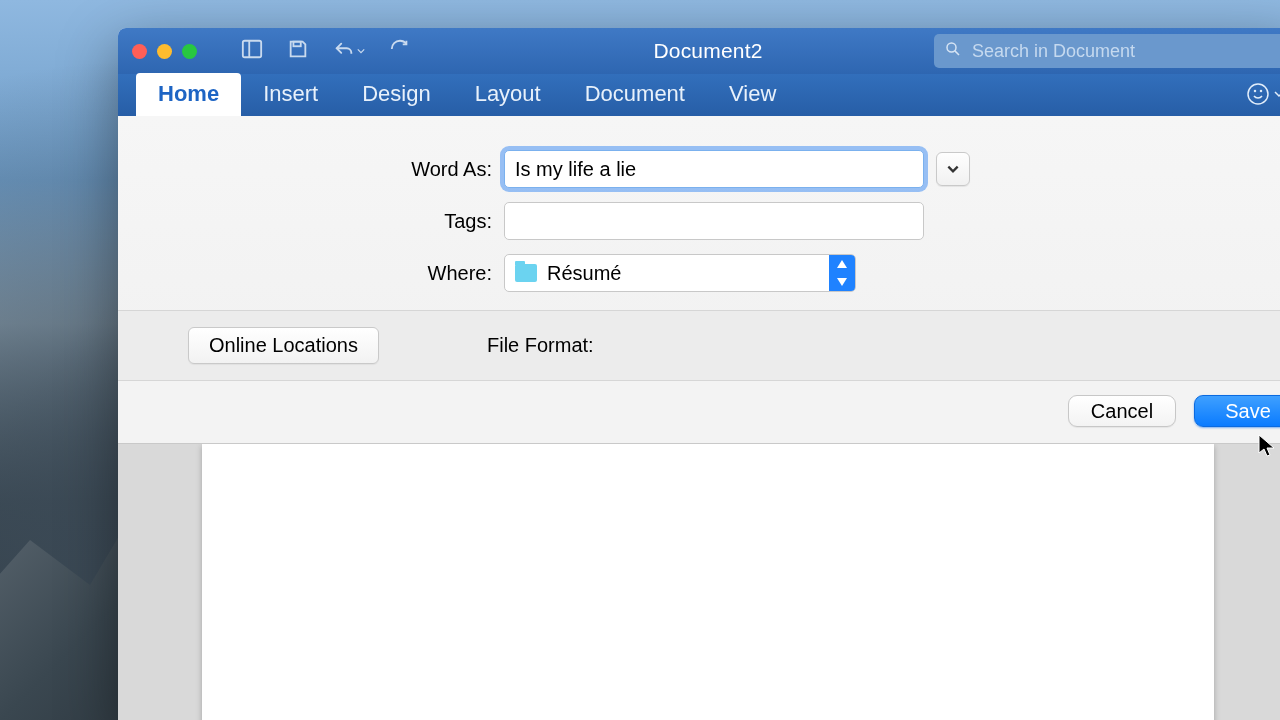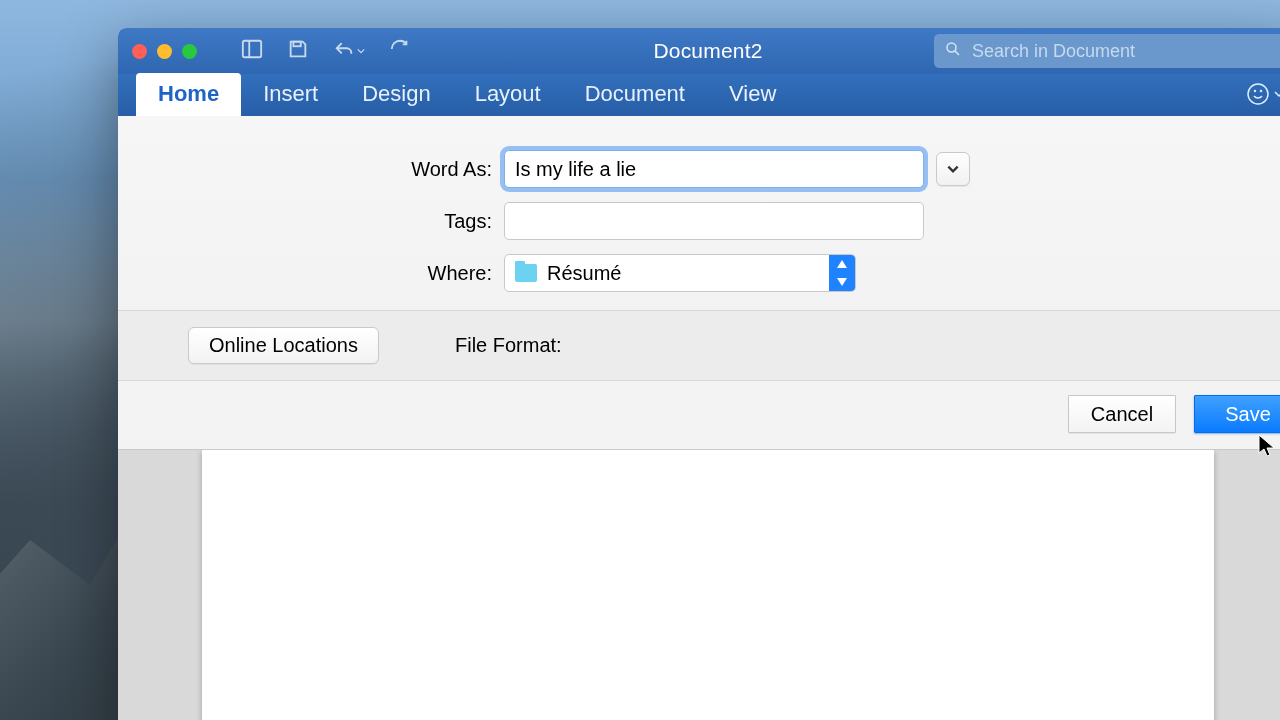--- a/index.html
+++ b/index.html
@@ -144,36 +144,36 @@
     padding:16px 46px 16px 46px;
     margin-top:18px;
   }
   .pushbtn{
     background:linear-gradient(180deg,#ffffff,#f2f2f2);
     border:1px solid #c9c9c9; border-radius:6px;
     padding:6px 20px; font-size:20px;
     box-shadow:0 1px 1px rgba(0,0,0,0.05);
     margin-left:24px;
   }
-  .ff-label{ margin-left:76px; font-size:20px;}
+  .ff-label{ margin-left:108px; font-size:20px;}
   .ff-combo{
     margin-left:14px;
     width:458px;height:38px;
     border:1px solid #c8c8c8;border-radius:5px;background:#fff;
     display:flex;align-items:center;padding:0 12px;font-size:20px;
     position:relative;overflow:hidden;
   }
   .buttonrow{
     display:flex; justify-content:flex-end; gap:18px;
     padding:14px 0 16px 0;
     background:#f3f3f3;
   }
   .macbtn{
-    min-width:108px; height:38px;
-    border-radius:1px; font-size:20px;
+    min-width:108px; height:32px;
+    border-radius:9px; font-size:20px;
     display:flex;align-items:center;justify-content:center;
     border:1px solid #c7c7c7;
     background:linear-gradient(180deg,#ffffff,#f3f3f3);
     box-shadow:0 1px 1px rgba(0,0,0,0.06);
   }
   .macbtn.primary{
     background:linear-gradient(180deg,#3fa0ff,#0a7bff);
     border:1px solid #0a6ae0;
     color:#fff;
     box-shadow:0 1px 2px rgba(10,110,235,0.5);

